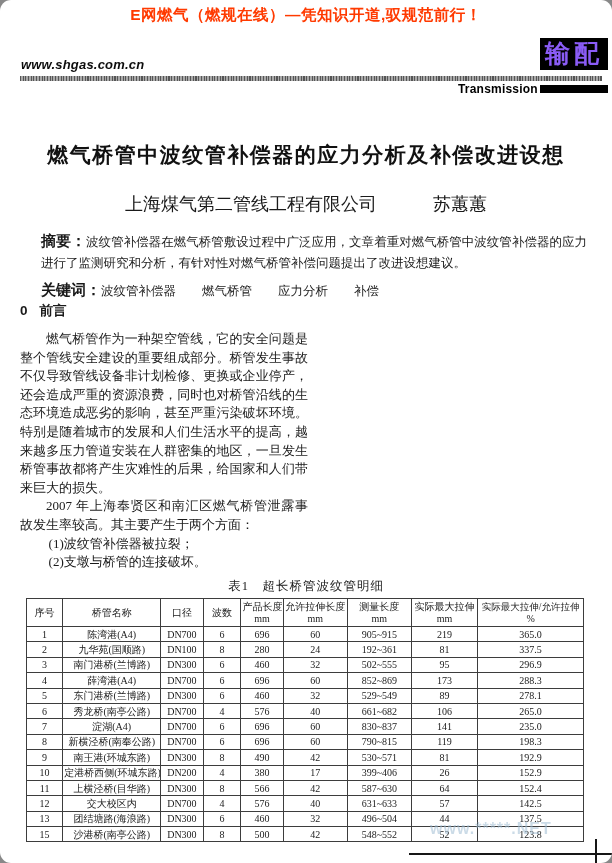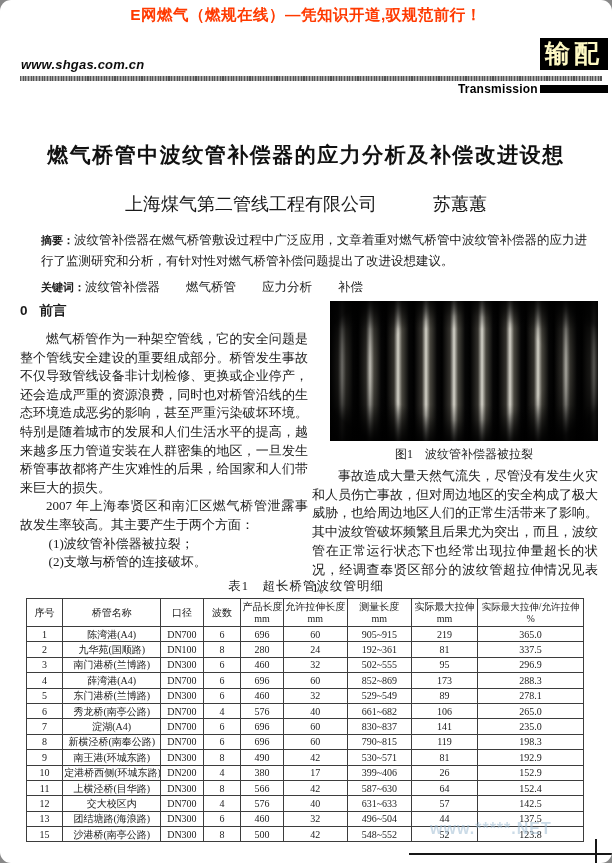--- a/index.html
+++ b/index.html
@@ -24,21 +24,21 @@
   .microtext{
     position:absolute; top:76px; left:20px; width:582px; height:5px;
     background:
       repeating-linear-gradient(90deg,#2b2b2b 0 1px, rgba(0,0,0,0) 1px 2.7px),
       linear-gradient(0deg, rgba(60,60,60,0.55), rgba(60,60,60,0.55));
     opacity:0.8;
   }
   .badge{position:absolute; top:38px; right:4px; width:150px;}
   .badge-cn{
     display:block; margin-left:auto; width:max-content;
-    background:#000; color:#fef9c3; padding:3px 5px 4px 5px;
+    background:#000; color:#8b5cf6; padding:3px 5px 4px 5px;
     font-family:"Liberation Sans", sans-serif; font-weight:bold;
     font-size:25px; letter-spacing:4px; line-height:1;
   }
   .badge-row{display:flex; align-items:center; margin-top:13px;text-align:right;}
   .badge-en{
     font-family:"Liberation Sans", sans-serif; font-weight:bold;
     font-size:12px; color:#000; letter-spacing:0.2px; line-height:1;
   }
   .badge-bar{flex:1; height:8px; background:#000; margin-left:2px;}
   
@@ -51,21 +51,21 @@
     position:absolute; top:192px; left:0; right:0; text-align:center;
     font-size:18px; color:#1a1a1a;
   }
   .author-gap{display:inline-block; width:56px;}
   
   .abstract{
     position:absolute; top:230px; left:41px; width:546px;
     font-size:12.5px; line-height:21px; text-align:justify;
   }
   .abstract p{margin:0;}
-  .abstract b{font-family:Liberation Sans, sans-serif; font-size:11px;}
+  .abstract b{font-family:Liberation Sans, sans-serif; font-size:15px;}
   .keywords{margin-top:5px !important;}
   .kw{margin-right:26px;}
   
   .section-head{
     position:absolute; top:302px; left:20px;
     font-family:"Liberation Sans", sans-serif; font-weight:bold; font-size:13.5px;
   }
   .section-head .num{margin-right:12px;}
   
   .col-left{
@@ -159,25 +159,20 @@
     <span class="num">0</span><span>前言</span>
   </div>
 
   <div class="col-left">
     <p class="indent">燃气桥管作为一种架空管线，它的安全问题是整个管线安全建设的重要组成部分。桥管发生事故不仅导致管线设备非计划检修、更换或企业停产，还会造成严重的资源浪费，同时也对桥管沿线的生态环境造成恶劣的影响，甚至严重污染破坏环境。特别是随着城市的发展和人们生活水平的提高，越来越多压力管道安装在人群密集的地区，一旦发生桥管事故都将产生灾难性的后果，给国家和人们带来巨大的损失。</p>
     <p class="indent">2007 年上海奉贤区和南汇区燃气桥管泄露事故发生率较高。其主要产生于两个方面：</p>
     <p class="list-item">(1)波纹管补偿器被拉裂；</p>
     <p class="list-item">(2)支墩与桥管的连接破坏。</p>
   </div>
 
-  <div class="col-right">
-    <div class="photo"></div>
-    <div class="fig-caption">图1　波纹管补偿器被拉裂</div>
-    <p class="indent right-par">事故造成大量天然气流失，尽管没有发生火灾和人员伤亡事故，但对周边地区的安全构成了极大威胁，也给周边地区人们的正常生活带来了影响。其中波纹管破坏频繁且后果尤为突出，而且，波纹管在正常运行状态下也经常出现拉伸量超长的状况，经调查奉贤区部分的波纹管超拉伸情况见表1。</p>
-  </div>
 
   <div class="table-block">
     <div class="table-title">表1　超长桥管波纹管明细</div>
     <table class="data-table">
       <colgroup>
         <col style="width:6.5%">
           <col style="width:17.6%">
           <col style="width:7.6%">
         <col style="width:6.8%">
           <col style="width:7.6%">

